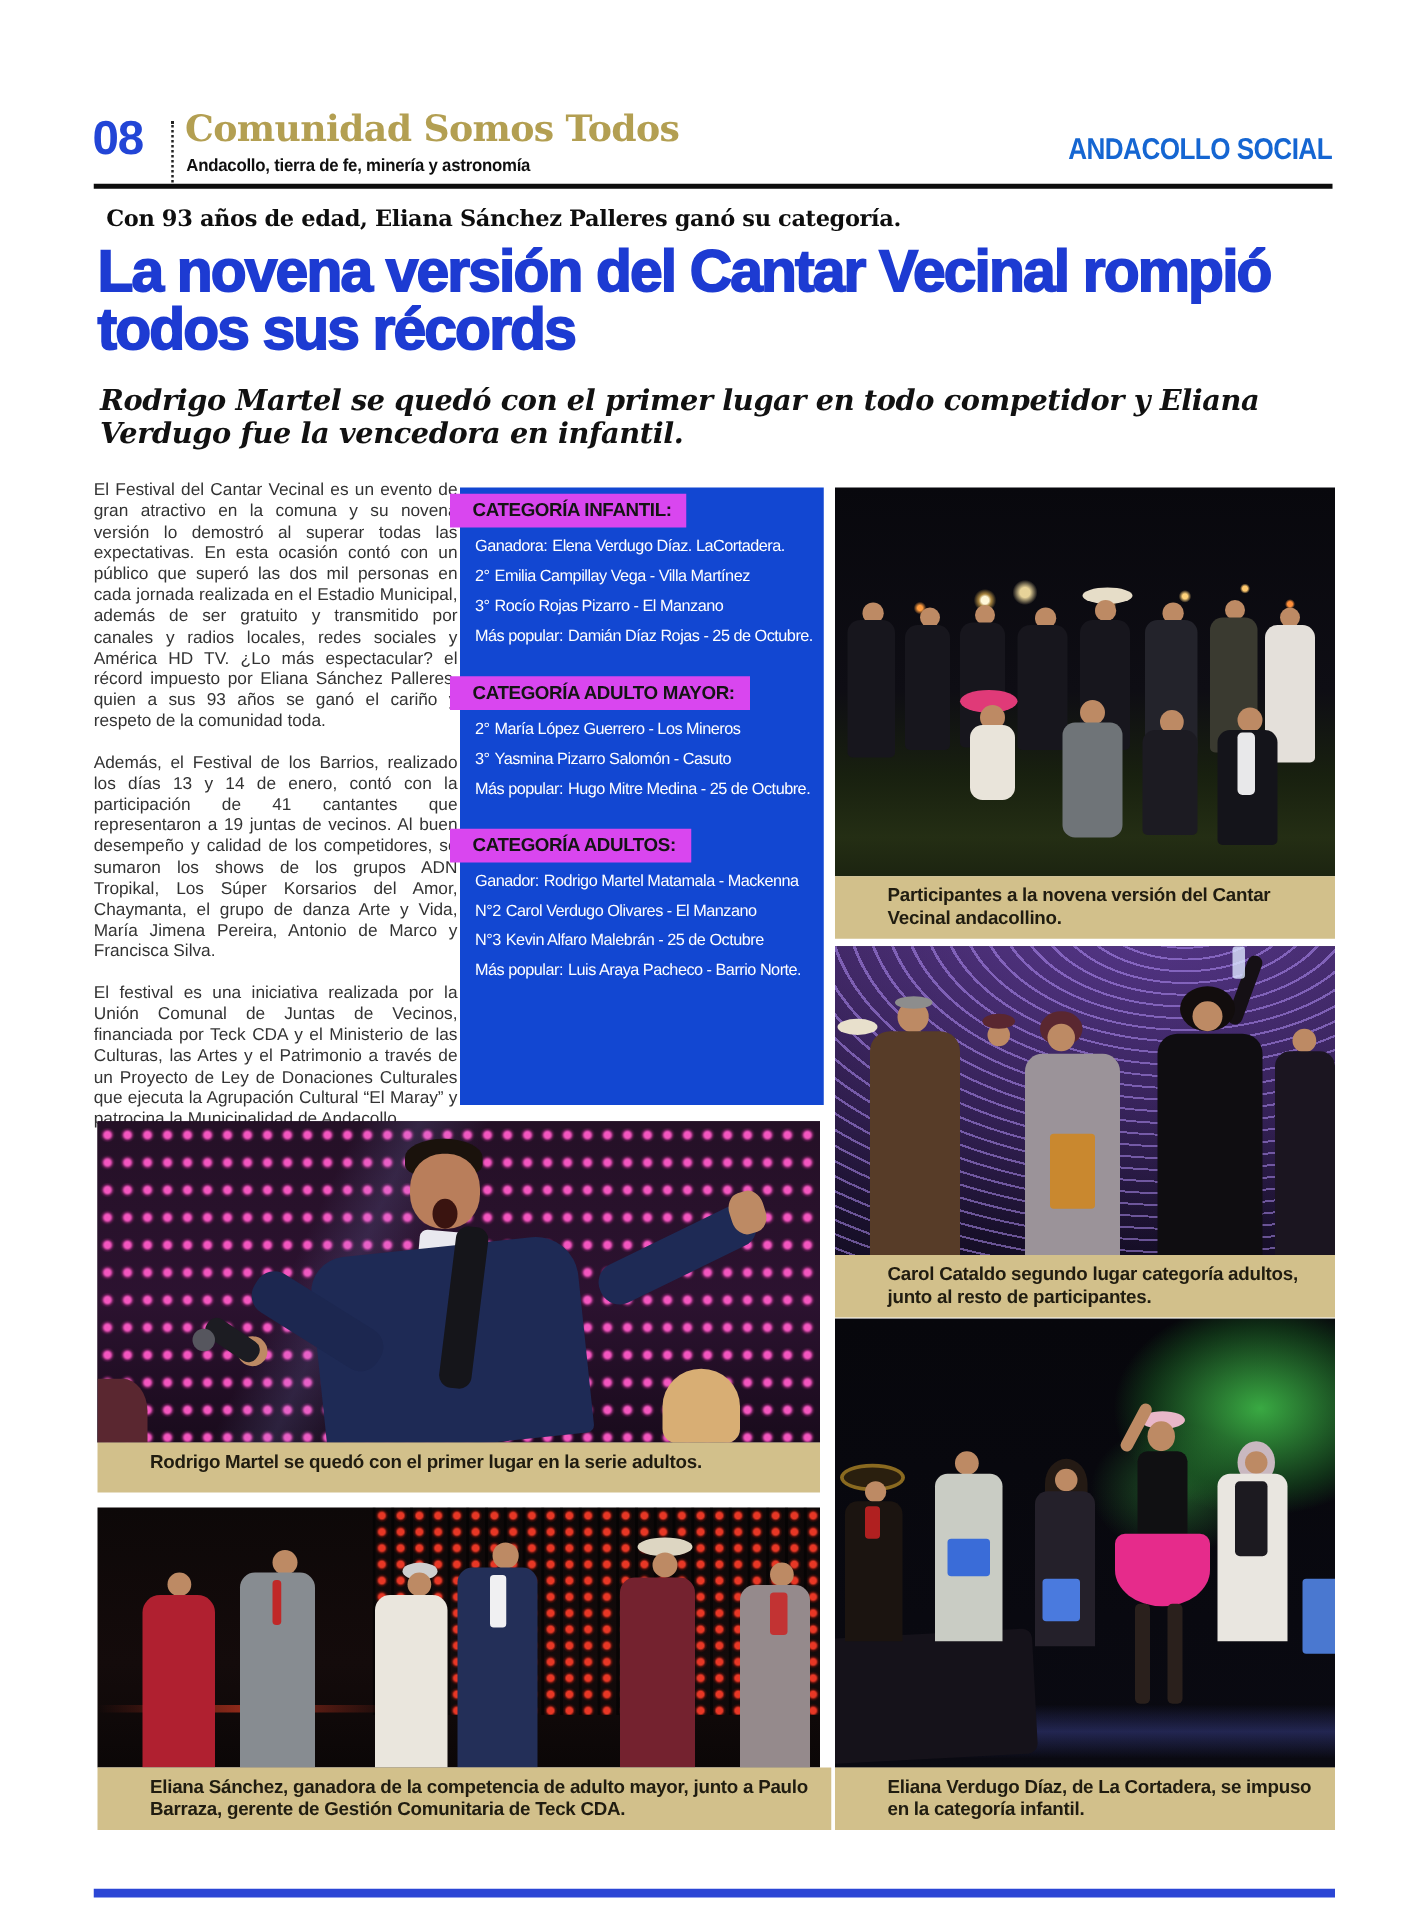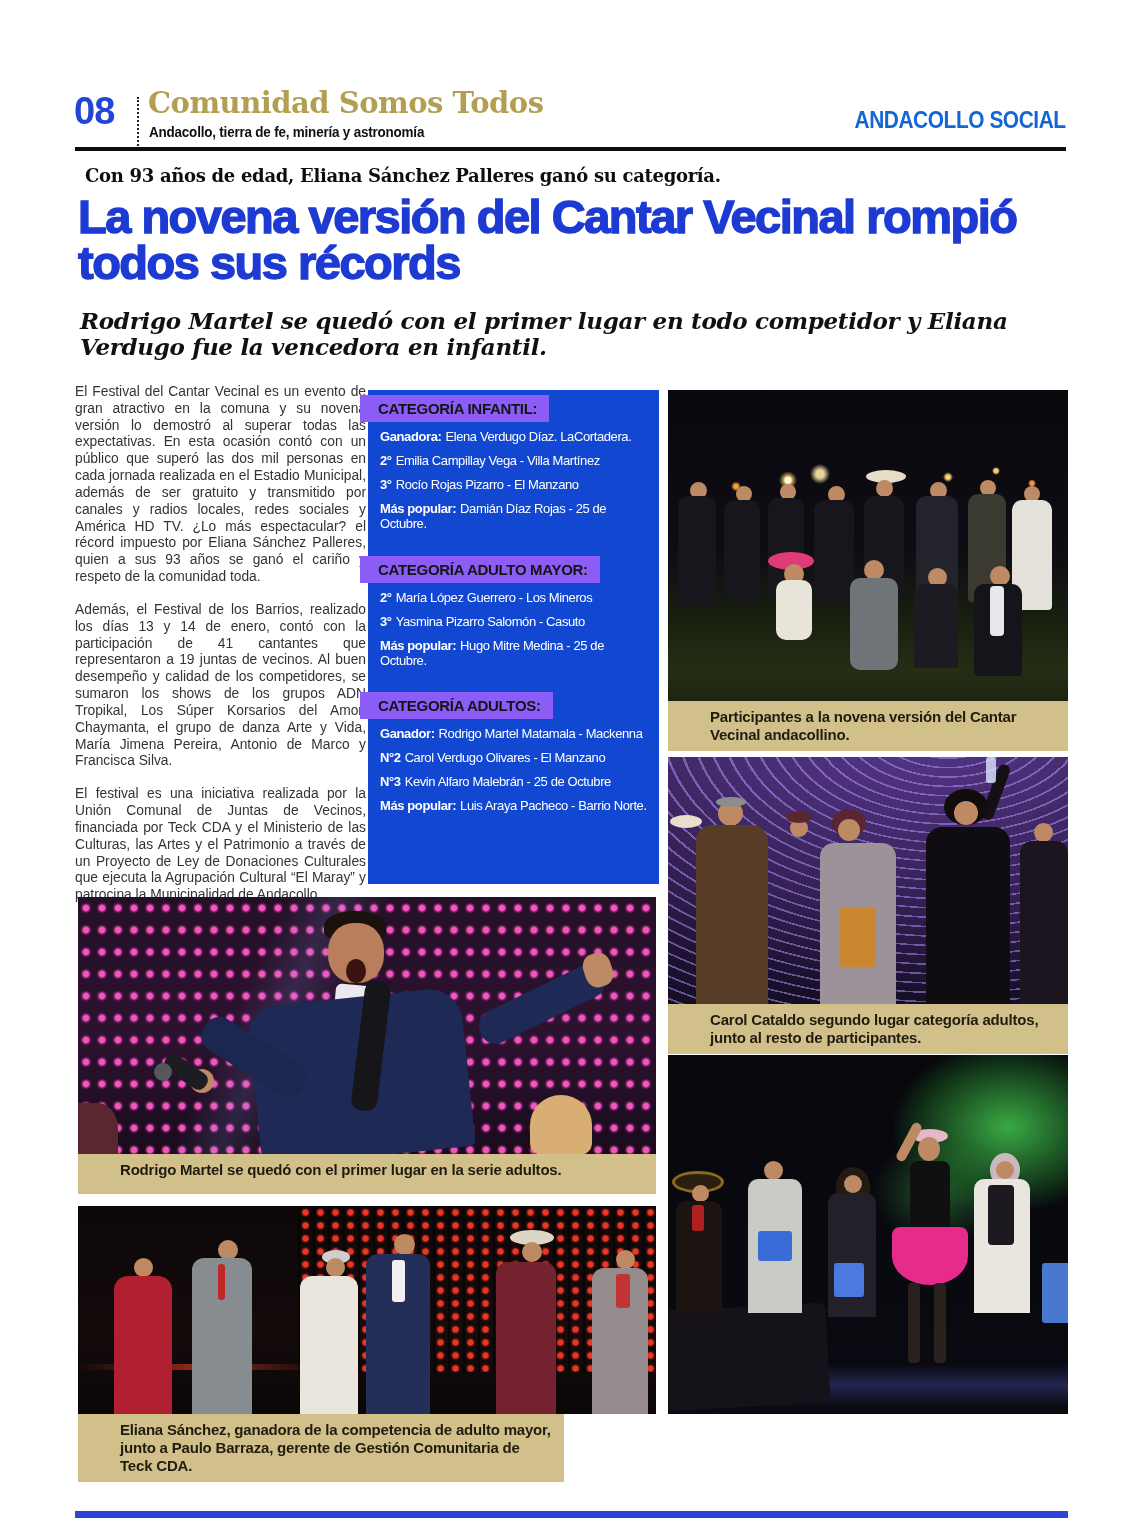--- a/index.html
+++ b/index.html
@@ -31,27 +31,27 @@
     font-size:23px; line-height:1.12; color:#111; letter-spacing:-0.3px;
   }
 
   
   .body-col { left:75px; top:384px; width:291px; color:#333; font-size:13.8px; line-height:1.22; text-align:justify; }
   .body-col p { margin-bottom:16px; }
 
   
   .bluebox { left:368px; top:390px; width:291px; min-height:494px; background:#1247d2; padding:5px 8px 10px 12px; }
   .cat-bar {
-    display:inline-block; margin-left:-20px; background:#8b5cf6; color:#141414;
+    display:inline-block; margin-left:-20px; background:#d946ef; color:#141414;
     font-weight:bold; font-size:15px; letter-spacing:-0.3px; padding:5px 12px 5px 18px;
   }
   .cat + .cat { margin-top:24px; }
   .cat .rows { margin-top:8px; }
   .row { color:#ffffff; font-size:13px; line-height:1.15; letter-spacing:-0.4px; margin-bottom:9px; }
-  .row .lbl { font-weight:bold; margin-right:4px; }
+  .row .lbl { font-weight:normal; margin-right:4px; }
 
   
   .photo { overflow:hidden; }
   .caption {
     background:#d2c08b; color:#201c10; font-weight:bold; font-size:15px; line-height:1.2;
     padding:7px 10px 7px 42px; letter-spacing:-0.2px;
   }
   .ph { position:absolute; border-radius:50%; background:#bd8a64; }   
   .bd { position:absolute; border-radius:10px 10px 4px 4px; background:#17161d; } 
   i { display:block; position:absolute; }
@@ -235,21 +235,21 @@
     <i class="ph" style="left:316px;top:28px;width:21px;height:21px;"></i>
     <i style="left:288px;top:48px;width:64px;height:160px;border-radius:12px 12px 0 0;background:#232f58;"></i>
     <i style="left:314px;top:54px;width:13px;height:42px;background:#f0f0f2;border-radius:3px;"></i>
     <i style="left:432px;top:24px;width:44px;height:15px;border-radius:50%;background:#ddd6c2;"></i>
     <i class="ph" style="left:444px;top:36px;width:20px;height:20px;"></i>
     <i style="left:418px;top:56px;width:60px;height:152px;border-radius:12px 12px 0 0;background:#74222f;"></i>
     <i class="ph" style="left:538px;top:44px;width:19px;height:19px;"></i>
     <i style="left:514px;top:62px;width:56px;height:146px;border-radius:12px 12px 0 0;background:#958a8c;"></i>
     <i style="left:538px;top:68px;width:14px;height:34px;background:#c23333;border-radius:3px;"></i>
   </div>
-  <div class="abs caption" style="left:78px;top:1414px;width:486px;min-height:46px;">Eliana Sánchez, ganadora de la competencia de adulto mayor, junto a Paulo Barraza, gerente de Gestión Comunitaria de Teck CDA.</div>
+  <div class="abs caption" style="left:78px;top:1414px;width:587px;min-height:46px;">Eliana Sánchez, ganadora de la competencia de adulto mayor, junto a Paulo Barraza, gerente de Gestión Comunitaria de Teck CDA.</div>
 
   <div class="abs photo p5" style="left:668px;top:1055px;width:400px;height:359px;">
     <i style="left:-10px;top:252px;width:170px;height:100px;background:#15121a;transform:rotate(-3deg);border-radius:8px;"></i>
     <i style="left:4px;top:116px;width:52px;height:22px;border-radius:50%;background:#2a1f0e;border:3px solid #8a6a20;"></i>
     <i class="ph" style="left:24px;top:130px;width:17px;height:17px;"></i>
     <i style="left:8px;top:146px;width:46px;height:112px;border-radius:10px 10px 0 0;background:#1b1410;"></i>
     <i style="left:24px;top:150px;width:12px;height:26px;background:#b02020;border-radius:3px;"></i>
     <i class="ph" style="left:96px;top:106px;width:19px;height:19px;"></i>
     <i style="left:80px;top:124px;width:54px;height:134px;border-radius:10px 10px 0 0;background:#c9ccc4;"></i>
     <i style="left:90px;top:176px;width:34px;height:30px;background:#3a6cd8;border-radius:3px;"></i>
@@ -263,15 +263,16 @@
     <i style="left:242px;top:106px;width:40px;height:72px;background:#101012;border-radius:8px 8px 0 0;"></i>
     <i style="left:224px;top:172px;width:76px;height:58px;background:#e62b8b;border-radius:8px 8px 50% 50%;"></i>
     <i style="left:240px;top:228px;width:12px;height:80px;background:#2a201c;border-radius:4px;"></i>
     <i style="left:266px;top:228px;width:12px;height:80px;background:#2a201c;border-radius:4px;"></i>
     <i style="left:322px;top:98px;width:30px;height:34px;border-radius:50%;background:#c9b8c0;"></i>
     <i class="ph" style="left:328px;top:106px;width:18px;height:18px;"></i>
     <i style="left:306px;top:124px;width:56px;height:134px;border-radius:10px 10px 0 0;background:#e9e6e0;"></i>
     <i style="left:320px;top:130px;width:26px;height:60px;background:#1c1a20;border-radius:4px;"></i>
     <i style="left:374px;top:208px;width:30px;height:60px;background:#4a78d0;border-radius:3px;"></i>
   </div>
+  <div class="abs caption" style="left:668px;top:1414px;width:400px;min-height:46px;">Eliana Verdugo Díaz, de La Cortadera, se impuso en la categoría infantil.</div>
 
   <div class="abs bottom-rule"></div>
 </div>
 
 </body></html>

